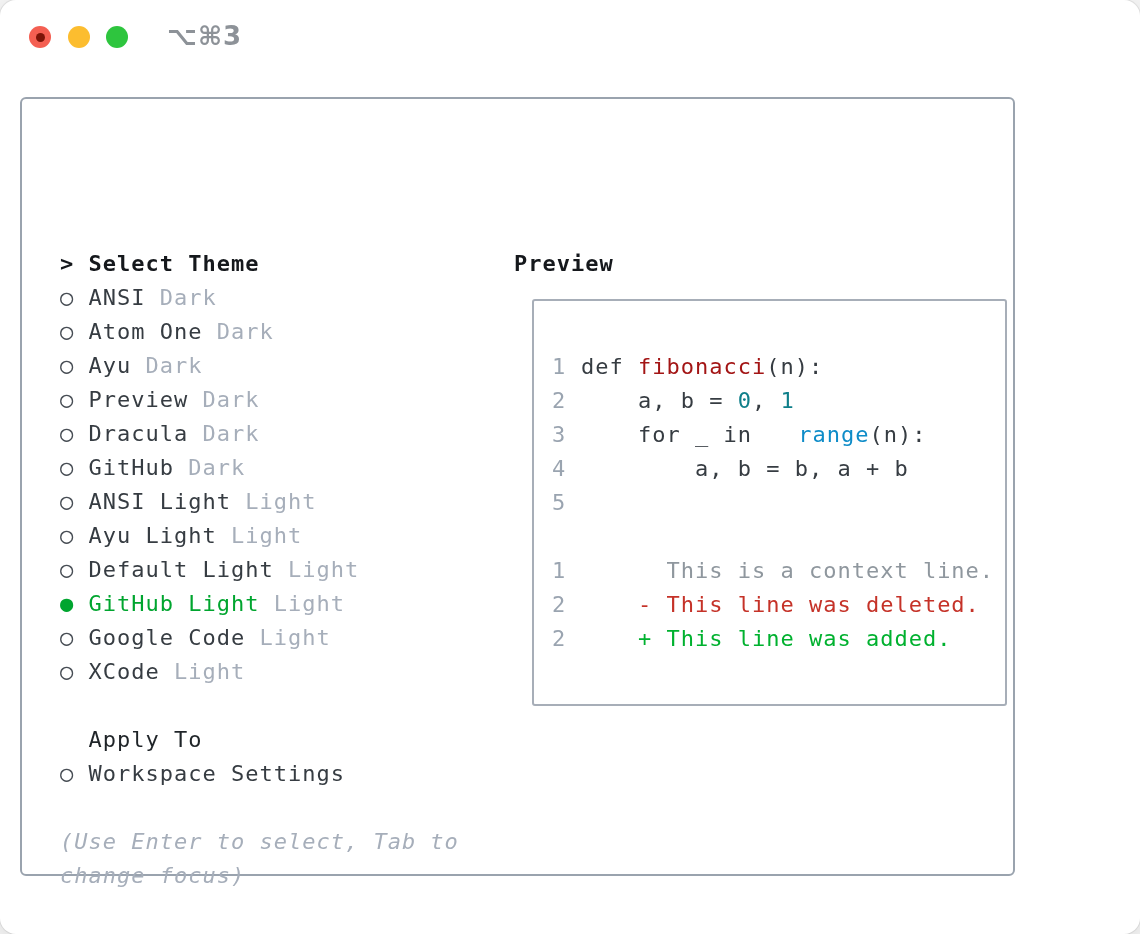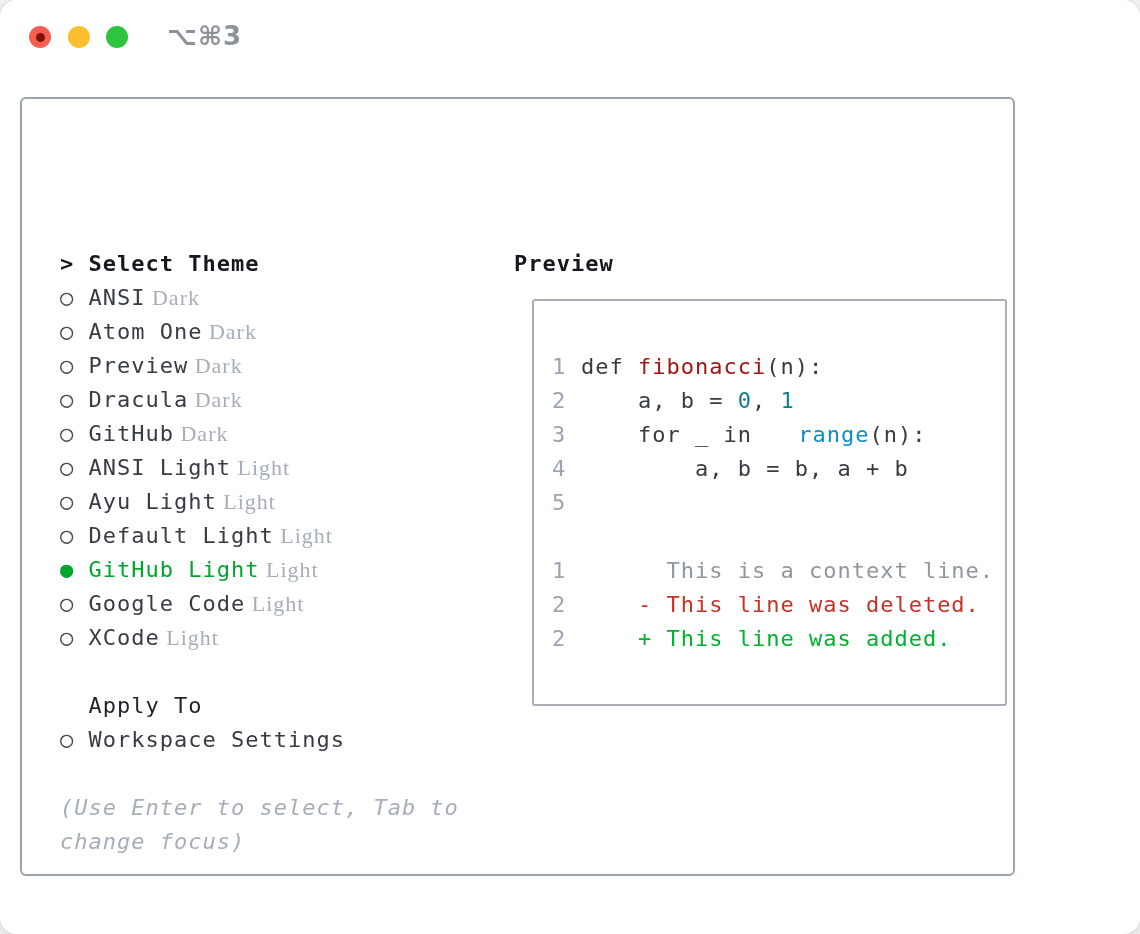--- a/index.html
+++ b/index.html
@@ -30,21 +30,21 @@
                box-sizing:border-box;border:2px solid var(--border-gray);
                border-radius:6px;background:#fff;}
   
   .left-col{position:absolute;left:38px;top:148px;font-size:22px;
             letter-spacing:1px;color:var(--text-dark);}
   .row{height:34px;line-height:34px;white-space:pre;}
   .prompt,.list-title,.section-title{font-weight:bold;color:var(--heading-black);}
   .section-title{font-weight:normal;color:#1f2428;margin-top:30px;}
   .bullet{color:#474d54;}
   .selected .bullet,.selected .name{color:var(--accent-green);}
-  .tag{color:var(--muted-gray);font-family:Liberation Serif, serif;}
+  .tag{color:var(--muted-gray);}
   .hint span{color:var(--muted-gray);font-style:italic;}
   
   .preview-title{position:absolute;left:492px;top:148px;height:34px;line-height:34px;
                  font-size:22px;letter-spacing:1px;font-weight:bold;color:var(--heading-black);}
   .preview-box{position:absolute;left:510px;top:200px;width:475px;height:407px;
                box-sizing:border-box;border:2px solid #a7aeb8;border-radius:3px;
                padding:49px 0 0 18px;font-size:22px;letter-spacing:1px;background:#fff;}
   .pline{height:34px;line-height:34px;display:flex;white-space:pre;}
   .blank-line{height:34px;}
   .ln{color:var(--line-number-gray);width:14px;margin-right:15px;flex:none;}
@@ -67,20 +67,21 @@
     <div class="tl tl-yellow"></div>
     <div class="tl tl-green"></div>
     <div class="shortcut">⌥⌘3</div>
   </div>
 
   <div class="content-box">
     <div class="left-col" id="left-col">
         <div class="row"><span class="prompt">&gt; </span><span class="list-title">Select Theme</span></div>
         <div class="row theme-row"><span class="bullet">○ </span><span class="name">ANSI</span><span class="tag"> Dark</span></div>
         <div class="row theme-row"><span class="bullet">○ </span><span class="name">Atom One</span><span class="tag"> Dark</span></div>
+        <div class="row theme-row"><span class="bullet">○ </span><span class="name">Ayu</span><span class="tag"> Dark</span></div>
         <div class="row theme-row"><span class="bullet">○ </span><span class="name">Preview</span><span class="tag"> Dark</span></div>
         <div class="row theme-row"><span class="bullet">○ </span><span class="name">Dracula</span><span class="tag"> Dark</span></div>
         <div class="row theme-row"><span class="bullet">○ </span><span class="name">GitHub</span><span class="tag"> Dark</span></div>
         <div class="row theme-row"><span class="bullet">○ </span><span class="name">ANSI Light</span><span class="tag"> Light</span></div>
         <div class="row theme-row"><span class="bullet">○ </span><span class="name">Ayu Light</span><span class="tag"> Light</span></div>
         <div class="row theme-row"><span class="bullet">○ </span><span class="name">Default Light</span><span class="tag"> Light</span></div>
         <div class="row theme-row selected"><span class="bullet">● </span><span class="name">GitHub Light</span><span class="tag"> Light</span></div>
         <div class="row theme-row"><span class="bullet">○ </span><span class="name">Google Code</span><span class="tag"> Light</span></div>
         <div class="row theme-row"><span class="bullet">○ </span><span class="name">XCode</span><span class="tag"> Light</span></div>
         <div class="row"></div>

